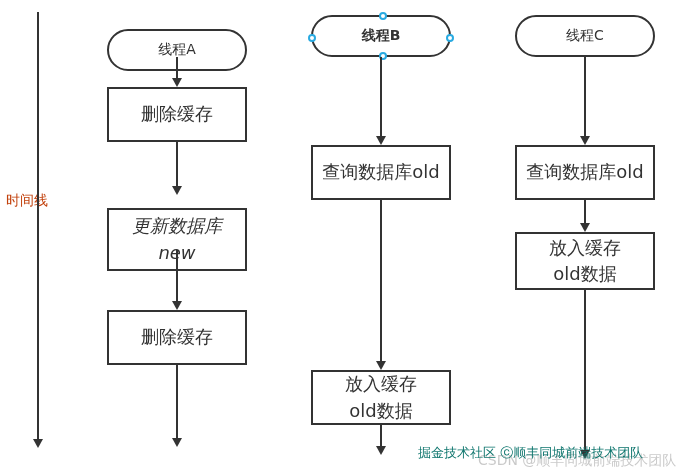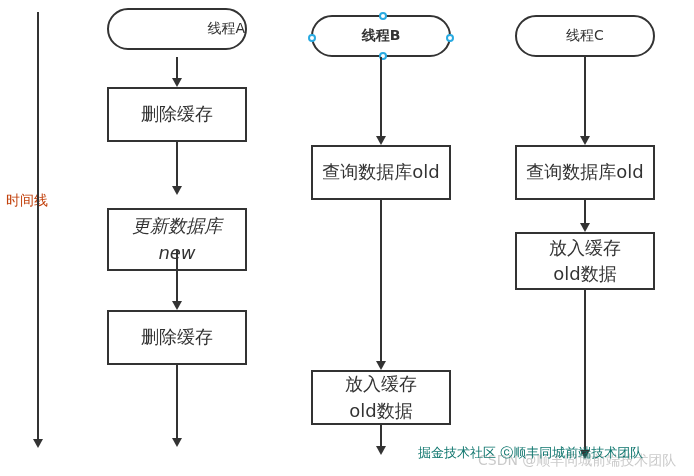--- a/index.html
+++ b/index.html
@@ -90,21 +90,21 @@
   }
 </style>
 </head>
 <body>
 
 <div class="canvas">
 
   <div class="timeline-label" style="left:6px; top:192px;">时间线</div>
   <div class="arrow" style="left:37px; top:12px; height:427px;"></div>
 
-  <div class="pill" style="left:107px; top:8px;justify-content:flex-end;">
+  <div class="pill" style="left:107px; top:29px;">
     <span>线程A</span>
   </div>
   <div class="arrow" style="left:176px; top:57px; height:21px;"></div>
   <div class="box" style="left:107px; top:87px; height:55px;">
     <span>删除缓存</span>
   </div>
   <div class="arrow" style="left:176px; top:142px; height:44px;"></div>
   <div class="box" style="left:107px; top:208px; height:63px;font-style:italic;">
     <span>更新数据库
 new</span>

